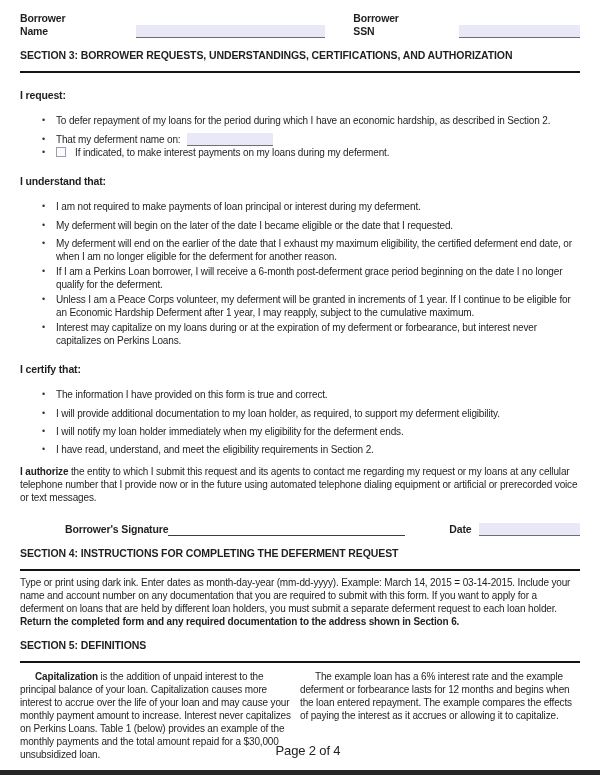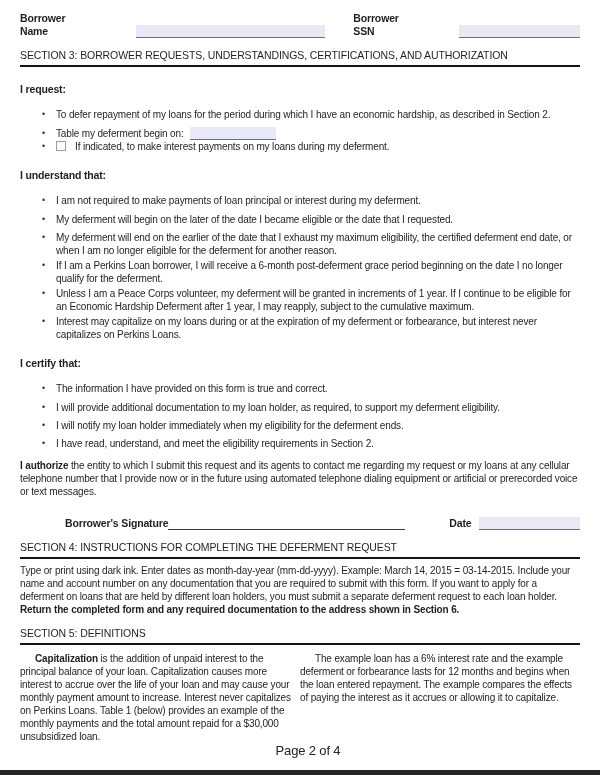--- a/index.html
+++ b/index.html
@@ -25,22 +25,22 @@
   .field{
     display:inline-block;height:13px;background:var(--field_fill);
     border-bottom:1.4px solid var(--field_underline);vertical-align:-3px;
   }
   .name-field{width:200px;margin-left:16px;}
   .ssn-lbl{margin-left:auto;}
   .ssn-field{width:128px;margin-left:12px;}
 
   
   .sec-h{
-    font-weight:normal;font-size:10.5px;letter-spacing:-0.1px;line-height:14px;
-    border-bottom:2.5px solid var(--rule);padding-bottom:3px;margin-top:10px;
+    font-weight:bold;font-size:10.5px;letter-spacing:-0.1px;line-height:14px;
+    border-bottom:2.5px solid var(--rule);padding-bottom:9px;margin-top:10px;
   }
 
   .group-h{font-weight:bold;font-size:10.5px;margin-top:16px;}
 
   
   .bullet{display:flex;margin-left:22px;padding-right:2px;}
   .dot{flex:none;width:14px;font-size:9px;line-height:13px;color:#333;}
   .bt{flex:1;}
   .mt12{margin-top:12px;}
   .mt6{margin-top:6px;}
@@ -92,21 +92,21 @@
   <div class="sec-h">SECTION 3: BORROWER REQUESTS, UNDERSTANDINGS, CERTIFICATIONS, AND AUTHORIZATION</div>
 
   <div class="group-h">I request:</div>
 
   <div class="bullet mt12">
     <span class="dot">•</span>
     <span class="bt">To defer repayment of my loans for the period during which I have an economic hardship, as described in Section 2.</span>
   </div>
   <div class="bullet mt6">
     <span class="dot">•</span>
-    <span class="bt"><span>Table my deferment begin on:</span><span class="field inline-field"></span></span>
+    <span class="bt"><span>That my deferment name on:</span><span class="field inline-field"></span></span>
   </div>
   <div class="bullet mt0">
     <span class="dot">•</span>
     <span class="bt"><span class="checkbox"></span><span>If indicated, to make interest payments on my loans during my deferment.</span></span>
   </div>
 
   <div class="group-h">I understand that:</div>
 
   <div class="bullet mt12">
     <span class="dot">•</span>

